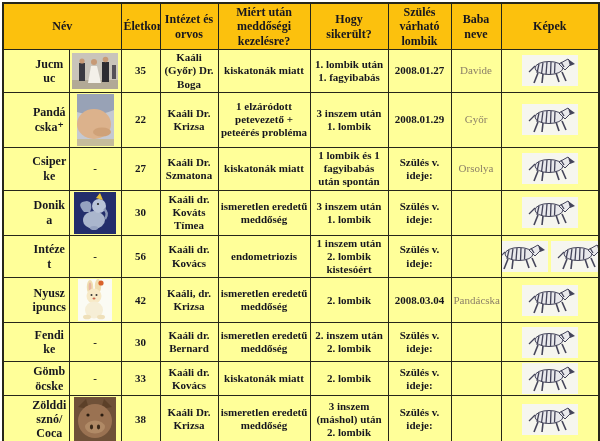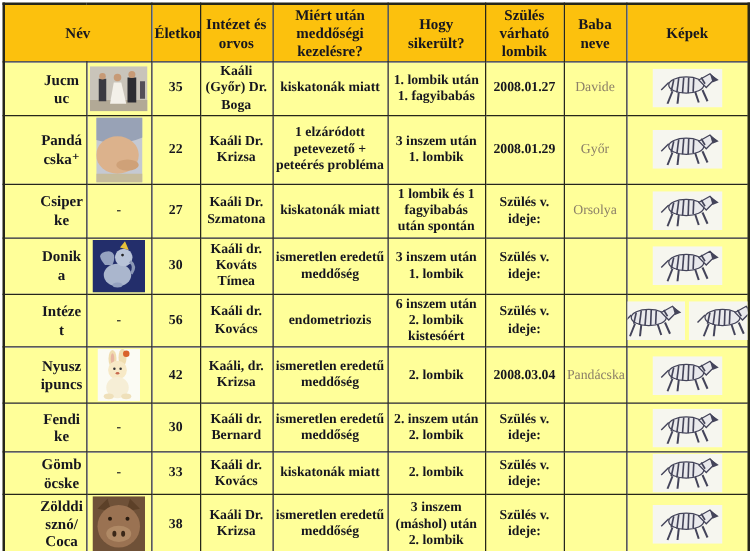--- a/index.html
+++ b/index.html
@@ -220,21 +220,21 @@
             </span>
           </span>
         </td>
       </tr>
       <tr style="height: 39px;">
         <td class="name-cell">Intézet</td>
         <td class="avatar-cell">-</td>
         <td class="age-cell">56</td>
         <td class="institute-cell">Kaáli dr. Kovács</td>
         <td class="reason-cell">endometriozis</td>
-        <td class="result-cell">6 inszem után 2. lombik kistesóért</td>
+        <td class="result-cell">1 inszem után 2. lombik kistesóért</td>
         <td class="due-date-cell">Szülés v. ideje:</td>
         <td class="baby-name-cell"></td>
         <td class="pictures-cell">
           <span class="imgwrap">
             <span class="avatar">
               <svg width="56" height="31" viewBox="0 0 56 31">
                 <rect width="56" height="31" fill="#f6f6ef"></rect>
                 <g stroke="#44445a" stroke-width="1.6" fill="none">
                   <path d="M16 18 L12 28"></path>
                   <path d="M21 19 L20 28"></path>

